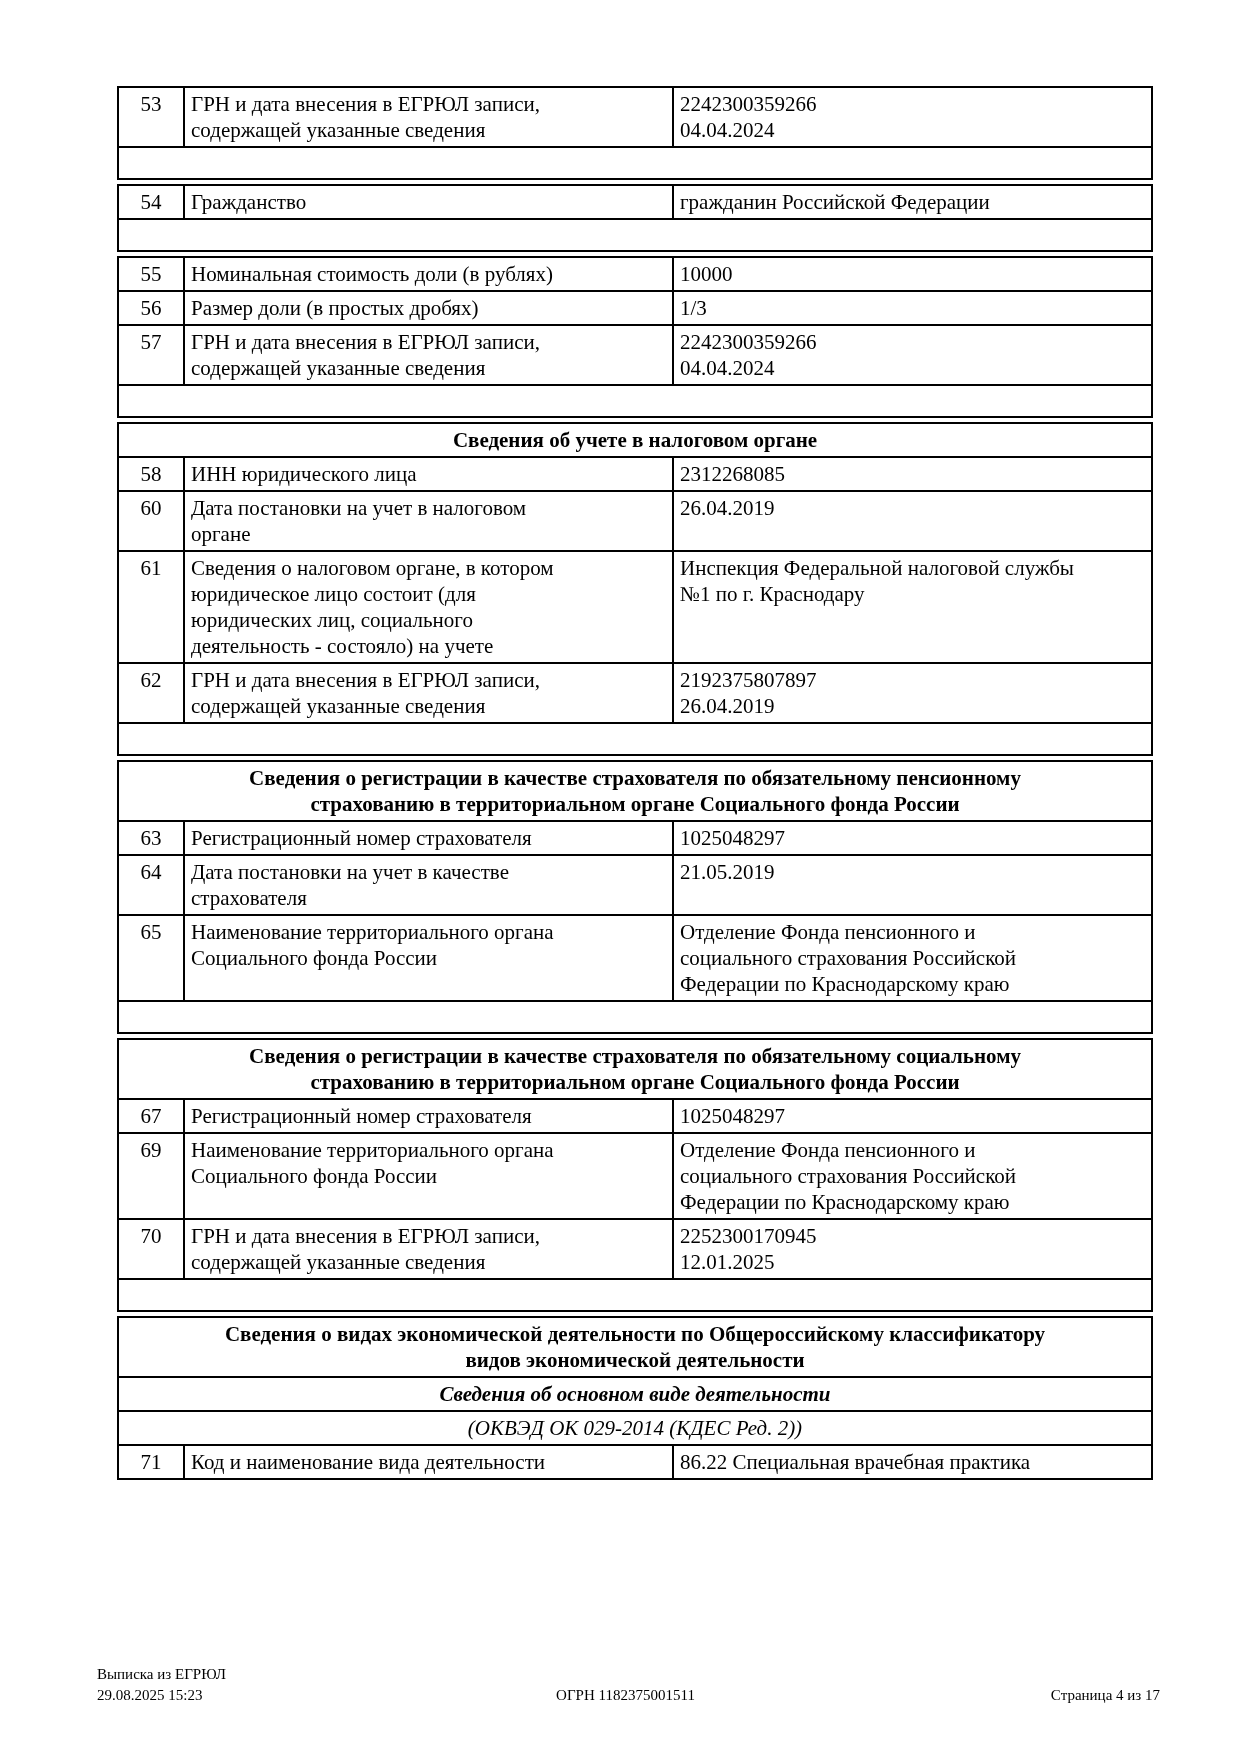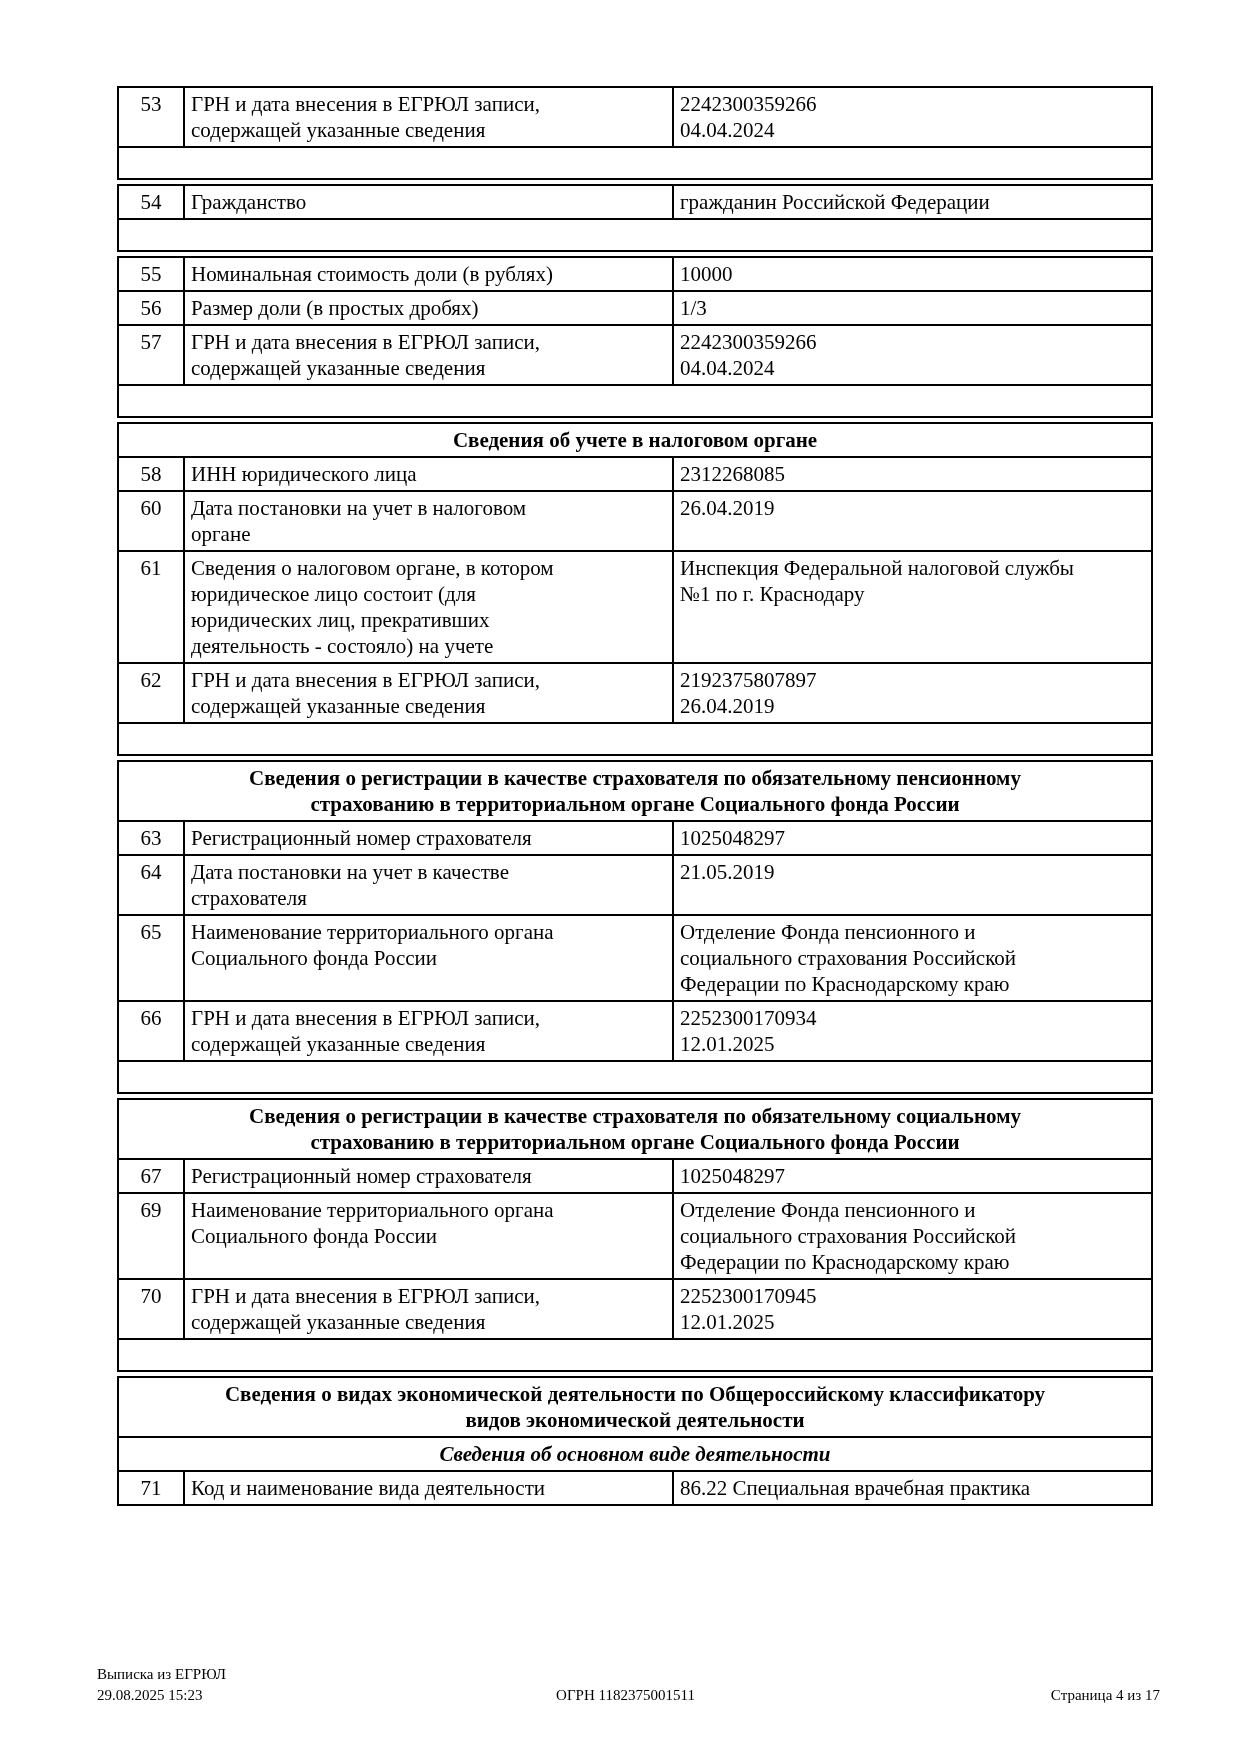--- a/index.html
+++ b/index.html
@@ -203,21 +203,21 @@
           </td>
           <td class="val">
             <div>26.04.2019</div>
           </td>
         </tr>
         <tr>
           <td class="num">61</td>
           <td class="lbl">
             <div>Сведения о налоговом органе, в котором</div>
             <div>юридическое лицо состоит (для</div>
-            <div>юридических лиц, прекративших</div>
+            <div>юридических лиц, социального</div>
             <div>деятельность - состояло) на учете</div>
           </td>
           <td class="val">
             <div>Инспекция Федеральной налоговой службы</div>
             <div>№1 по г. Краснодару</div>
           </td>
         </tr>
         <tr>
           <td class="num">62</td>
           <td class="lbl">
@@ -271,31 +271,20 @@
           <td class="lbl">
             <div>Наименование территориального органа</div>
             <div>Социального фонда России</div>
           </td>
           <td class="val">
             <div>Отделение Фонда пенсионного и</div>
             <div>социального страхования Российской</div>
             <div>Федерации по Краснодарскому краю</div>
           </td>
         </tr>
-        <tr>
-          <td class="num">66</td>
-          <td class="lbl">
-            <div>ГРН и дата внесения в ЕГРЮЛ записи,</div>
-            <div>содержащей указанные сведения</div>
-          </td>
-          <td class="val">
-            <div>2252300170934</div>
-            <div>12.01.2025</div>
-          </td>
-        </tr>
         <tr class="spacer">
           <td colspan="3"></td>
         </tr>
       </tbody>
     </table>
     <table class="sec">
       <colgroup>
         <col style="width: 66px;">
         <col style="width: 489px;">
         <col style="width: 479px;">
@@ -352,20 +341,23 @@
       </colgroup>
       <tbody>
         <tr>
           <td colspan="3" class="hdr">
             <div>Сведения о видах экономической деятельности по Общероссийскому классификатору</div>
             <div>видов экономической деятельности</div>
           </td>
         </tr>
         <tr>
           <td colspan="3" class="sub b">Сведения об основном виде деятельности</td>
+        </tr>
+        <tr>
+          <td colspan="3" class="sub">(ОКВЭД ОК 029-2014 (КДЕС Ред. 2))</td>
         </tr>
         <tr>
           <td class="num">71</td>
           <td class="lbl">
             <div>Код и наименование вида деятельности</div>
           </td>
           <td class="val">
             <div>86.22 Специальная врачебная практика</div>
           </td>
         </tr>

